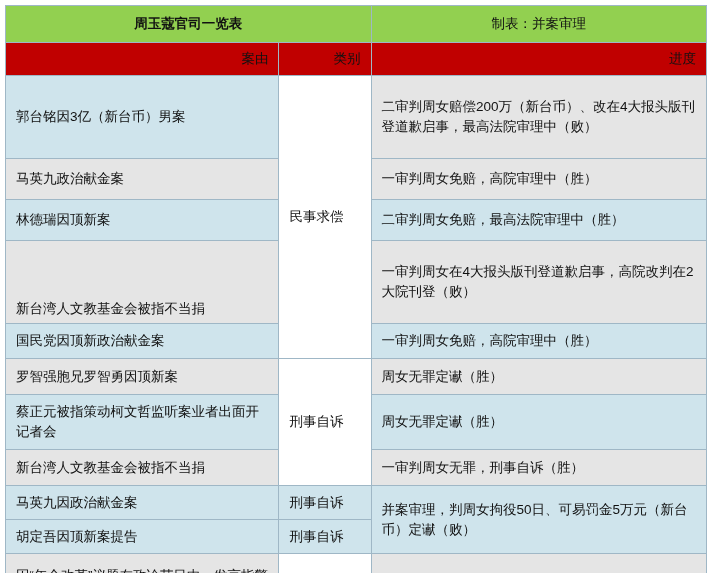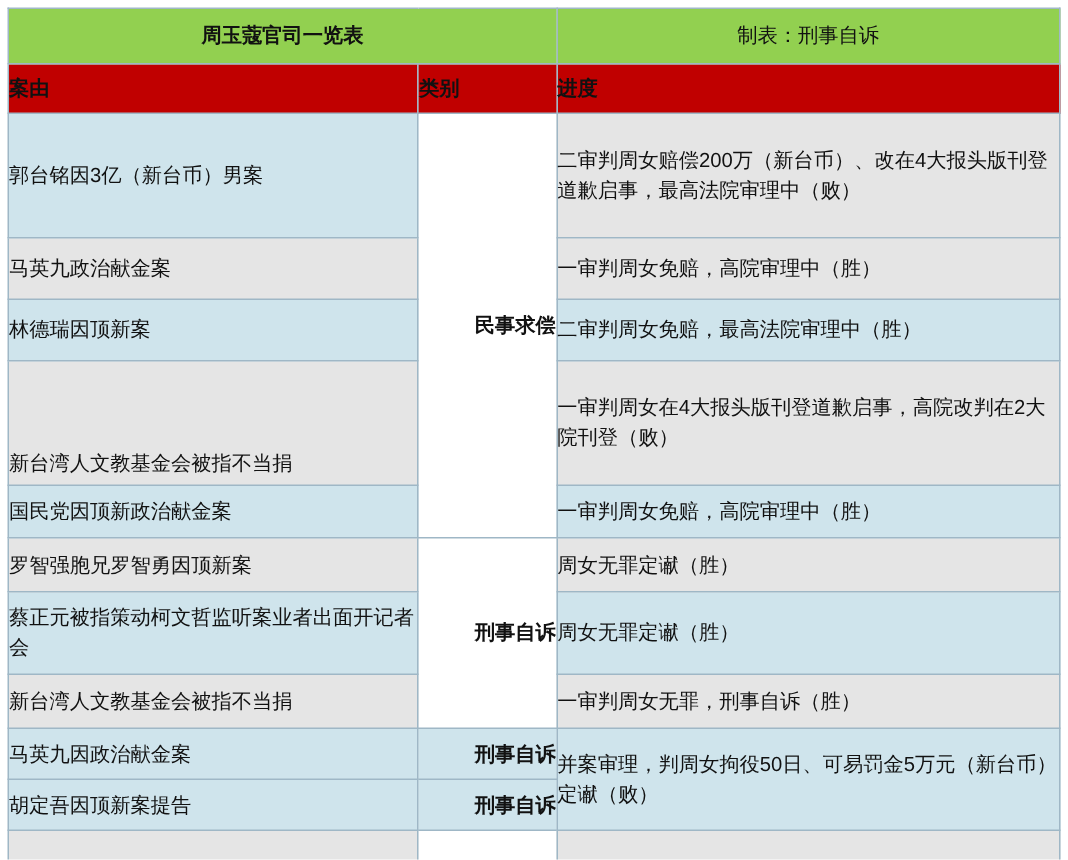--- a/index.html
+++ b/index.html
@@ -21,21 +21,21 @@
   }
   table.main {
     border-collapse: collapse;
     table-layout: fixed;
     width: 702px;
     margin: 5px 0 0 5px;
   }
   table.main td {
     border: 1px solid #9fb7c6;
     vertical-align: middle;
-    padding: 4px 0;
+    padding: 4px 10px;
     font-size: 13.5px;
     line-height: 1.45;
     color: #111111;
     word-break: break-all;
   }
   
   .title-row td {
     border: 1px solid #7fbf5f;
     background: #92d050;
     height: 28px;
@@ -49,40 +49,40 @@
   }
   .title-credit {
     font-size: 14px;
     text-align: center;
     color: #000000;
   }
   
   .head-row td {
     background: #c00000;
     color: #ffffff;
-    font-weight: bold;
+    font-weight: normal;
     font-size: 14px;
     height: 24px;
     border: 1px solid #a00000;
     padding: 2px 6px;
-    text-align: left;
+    text-align: right;
   }
   
   .shade {
     background: #cfe4ec;
   }
   .plain {
     background: #e5e5e5;
     margin-top: 46px;
   }
   .cat {
     background: #ffffff;
-    font-weight: bold;
+    font-weight: normal;
     font-size: 15px;
-    text-align: right;
+    text-align: left;
   }
   .cat.shade {
     background: #cfe4ec;
   }
   .col-a { width: 273px; }
   .col-b { width: 92px; }
   .col-c { width: 335px; }
 </style>
 </head>
 <body>
@@ -91,21 +91,21 @@
   <table class="main">
     <colgroup>
       <col class="col-a">
       <col class="col-b">
       <col class="col-c">
     </colgroup>
     <tbody>
 
       <tr class="title-row">
         <td colspan="2" class="title-main">周玉蔻官司一览表</td>
-        <td class="title-credit">制表：刑事自诉</td>
+        <td class="title-credit">制表：并案审理</td>
       </tr>
 
       <tr class="head-row">
         <td>案由</td>
         <td>类别</td>
         <td>进度</td>
       </tr>
 
       <tr>
         <td class="shade" style="height:74px;margin-left:48px;">郭台铭因3亿（新台币）男案</td>

